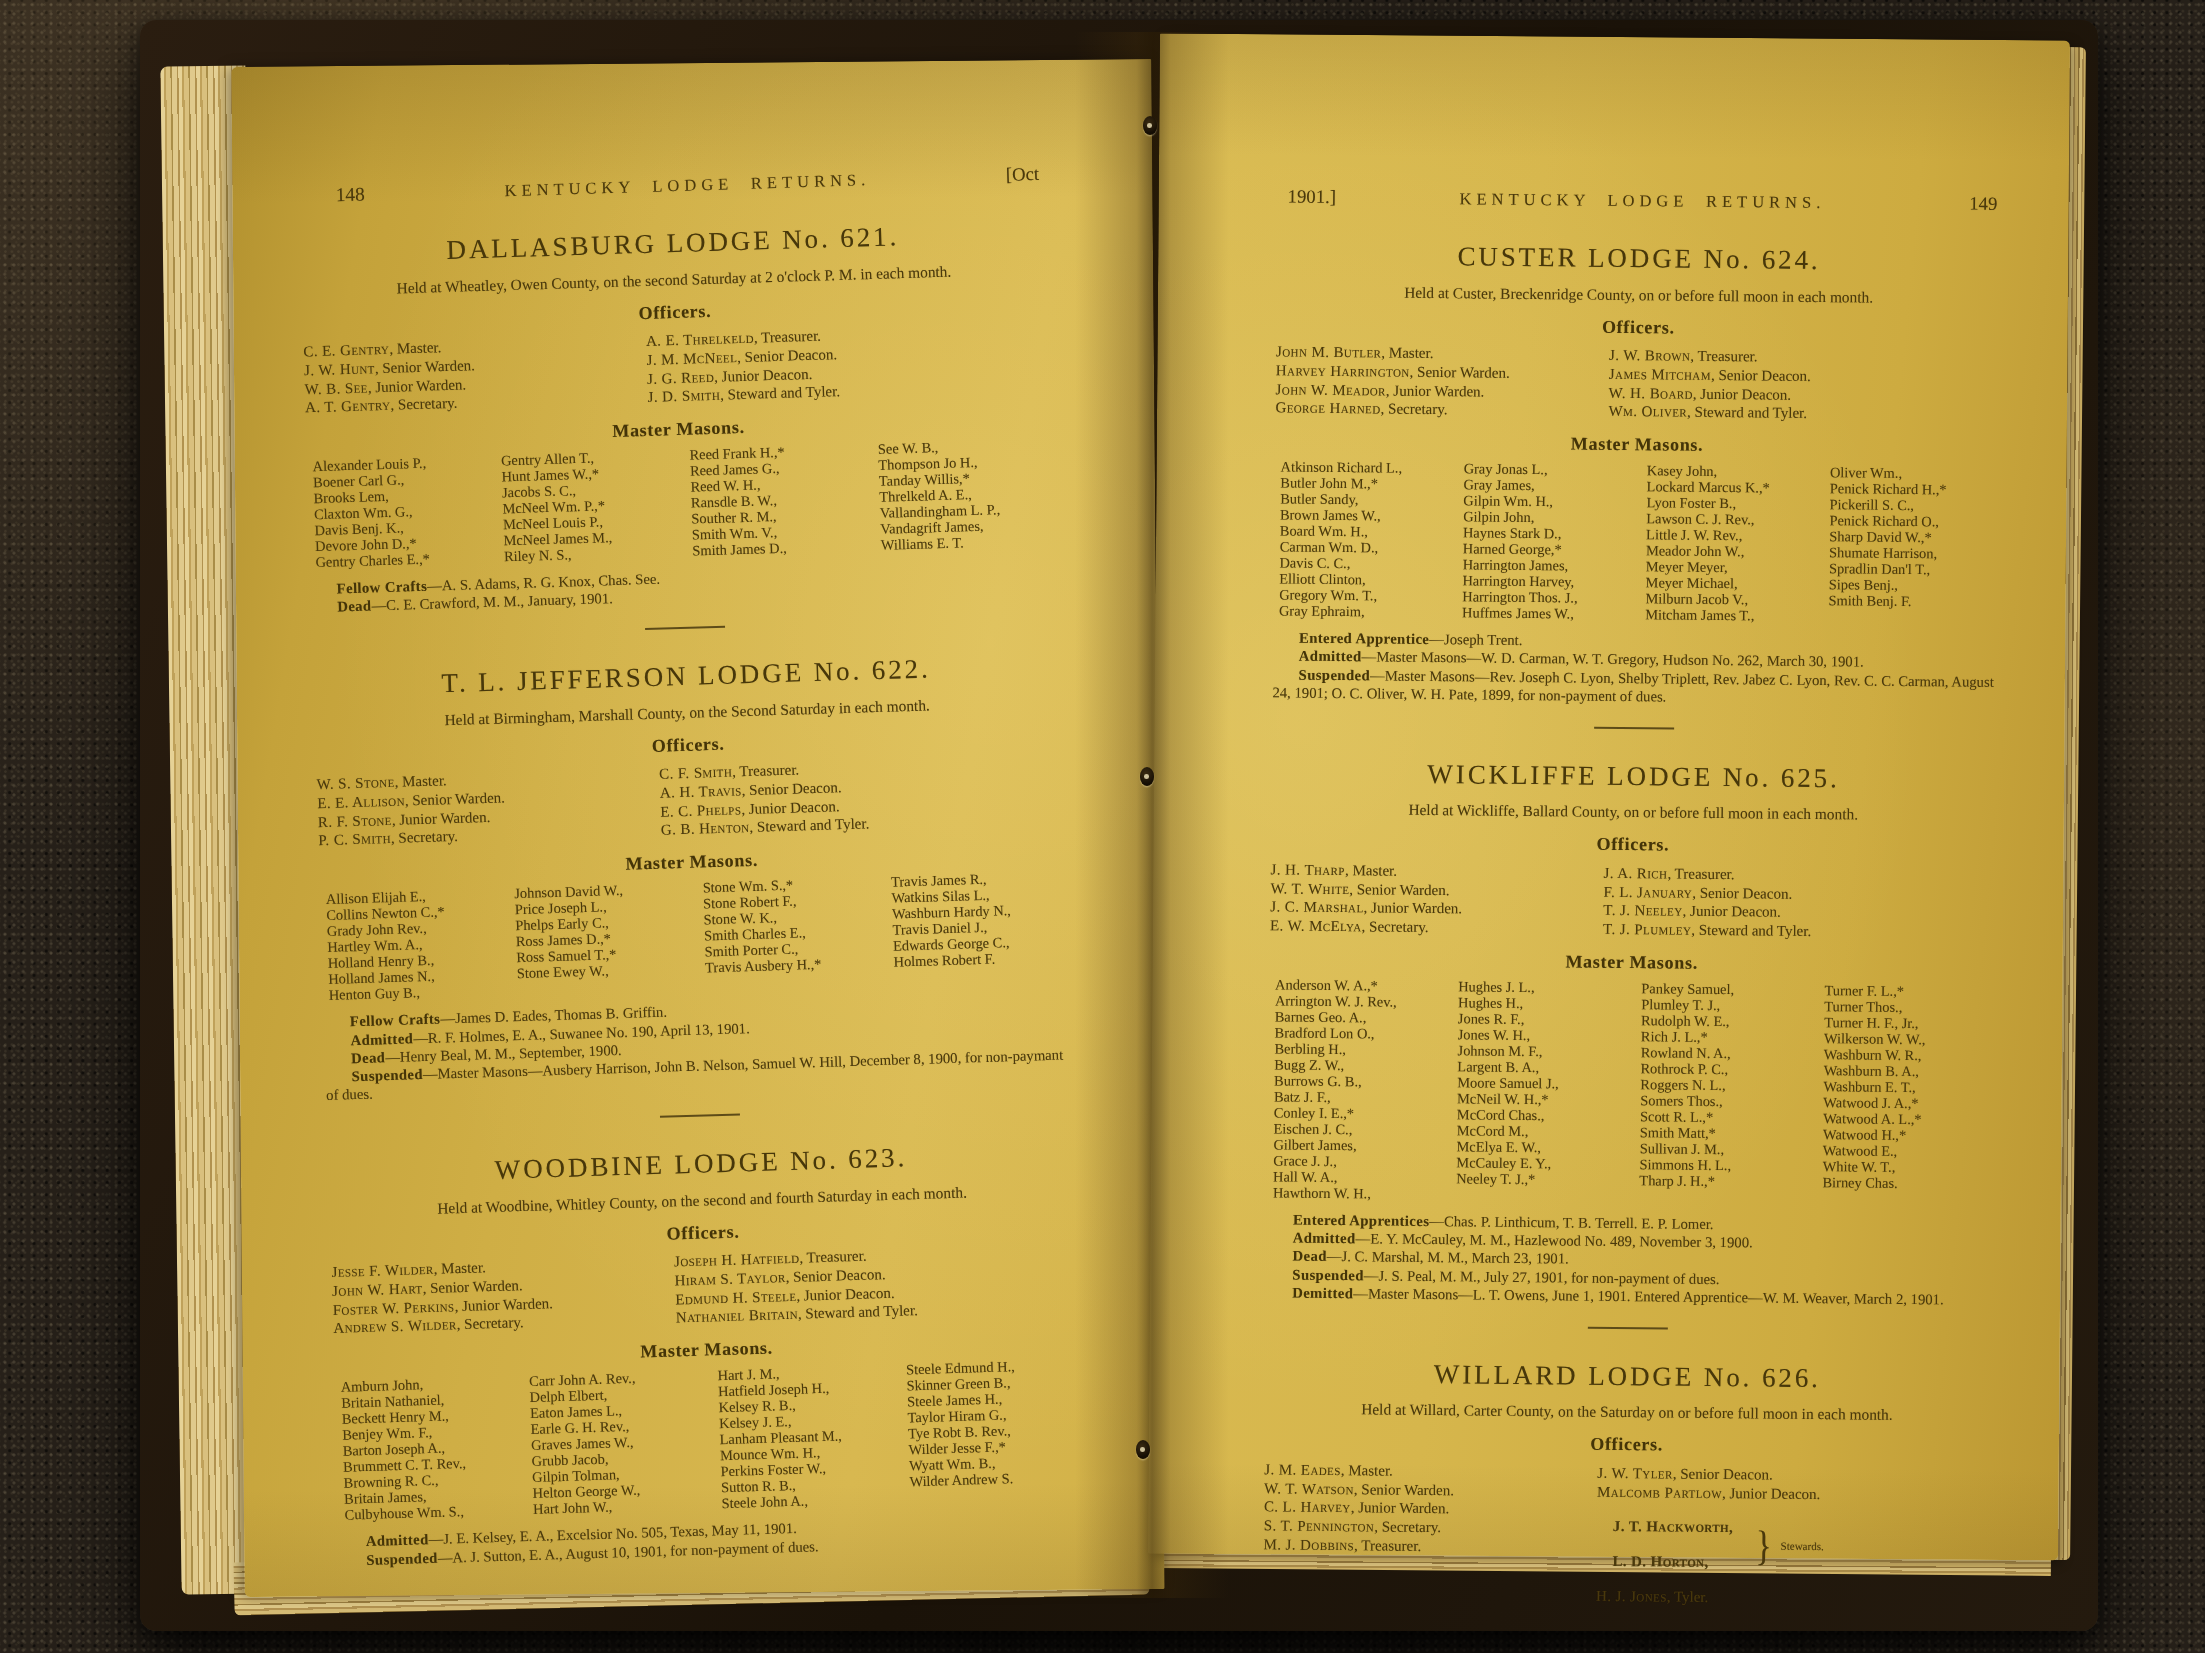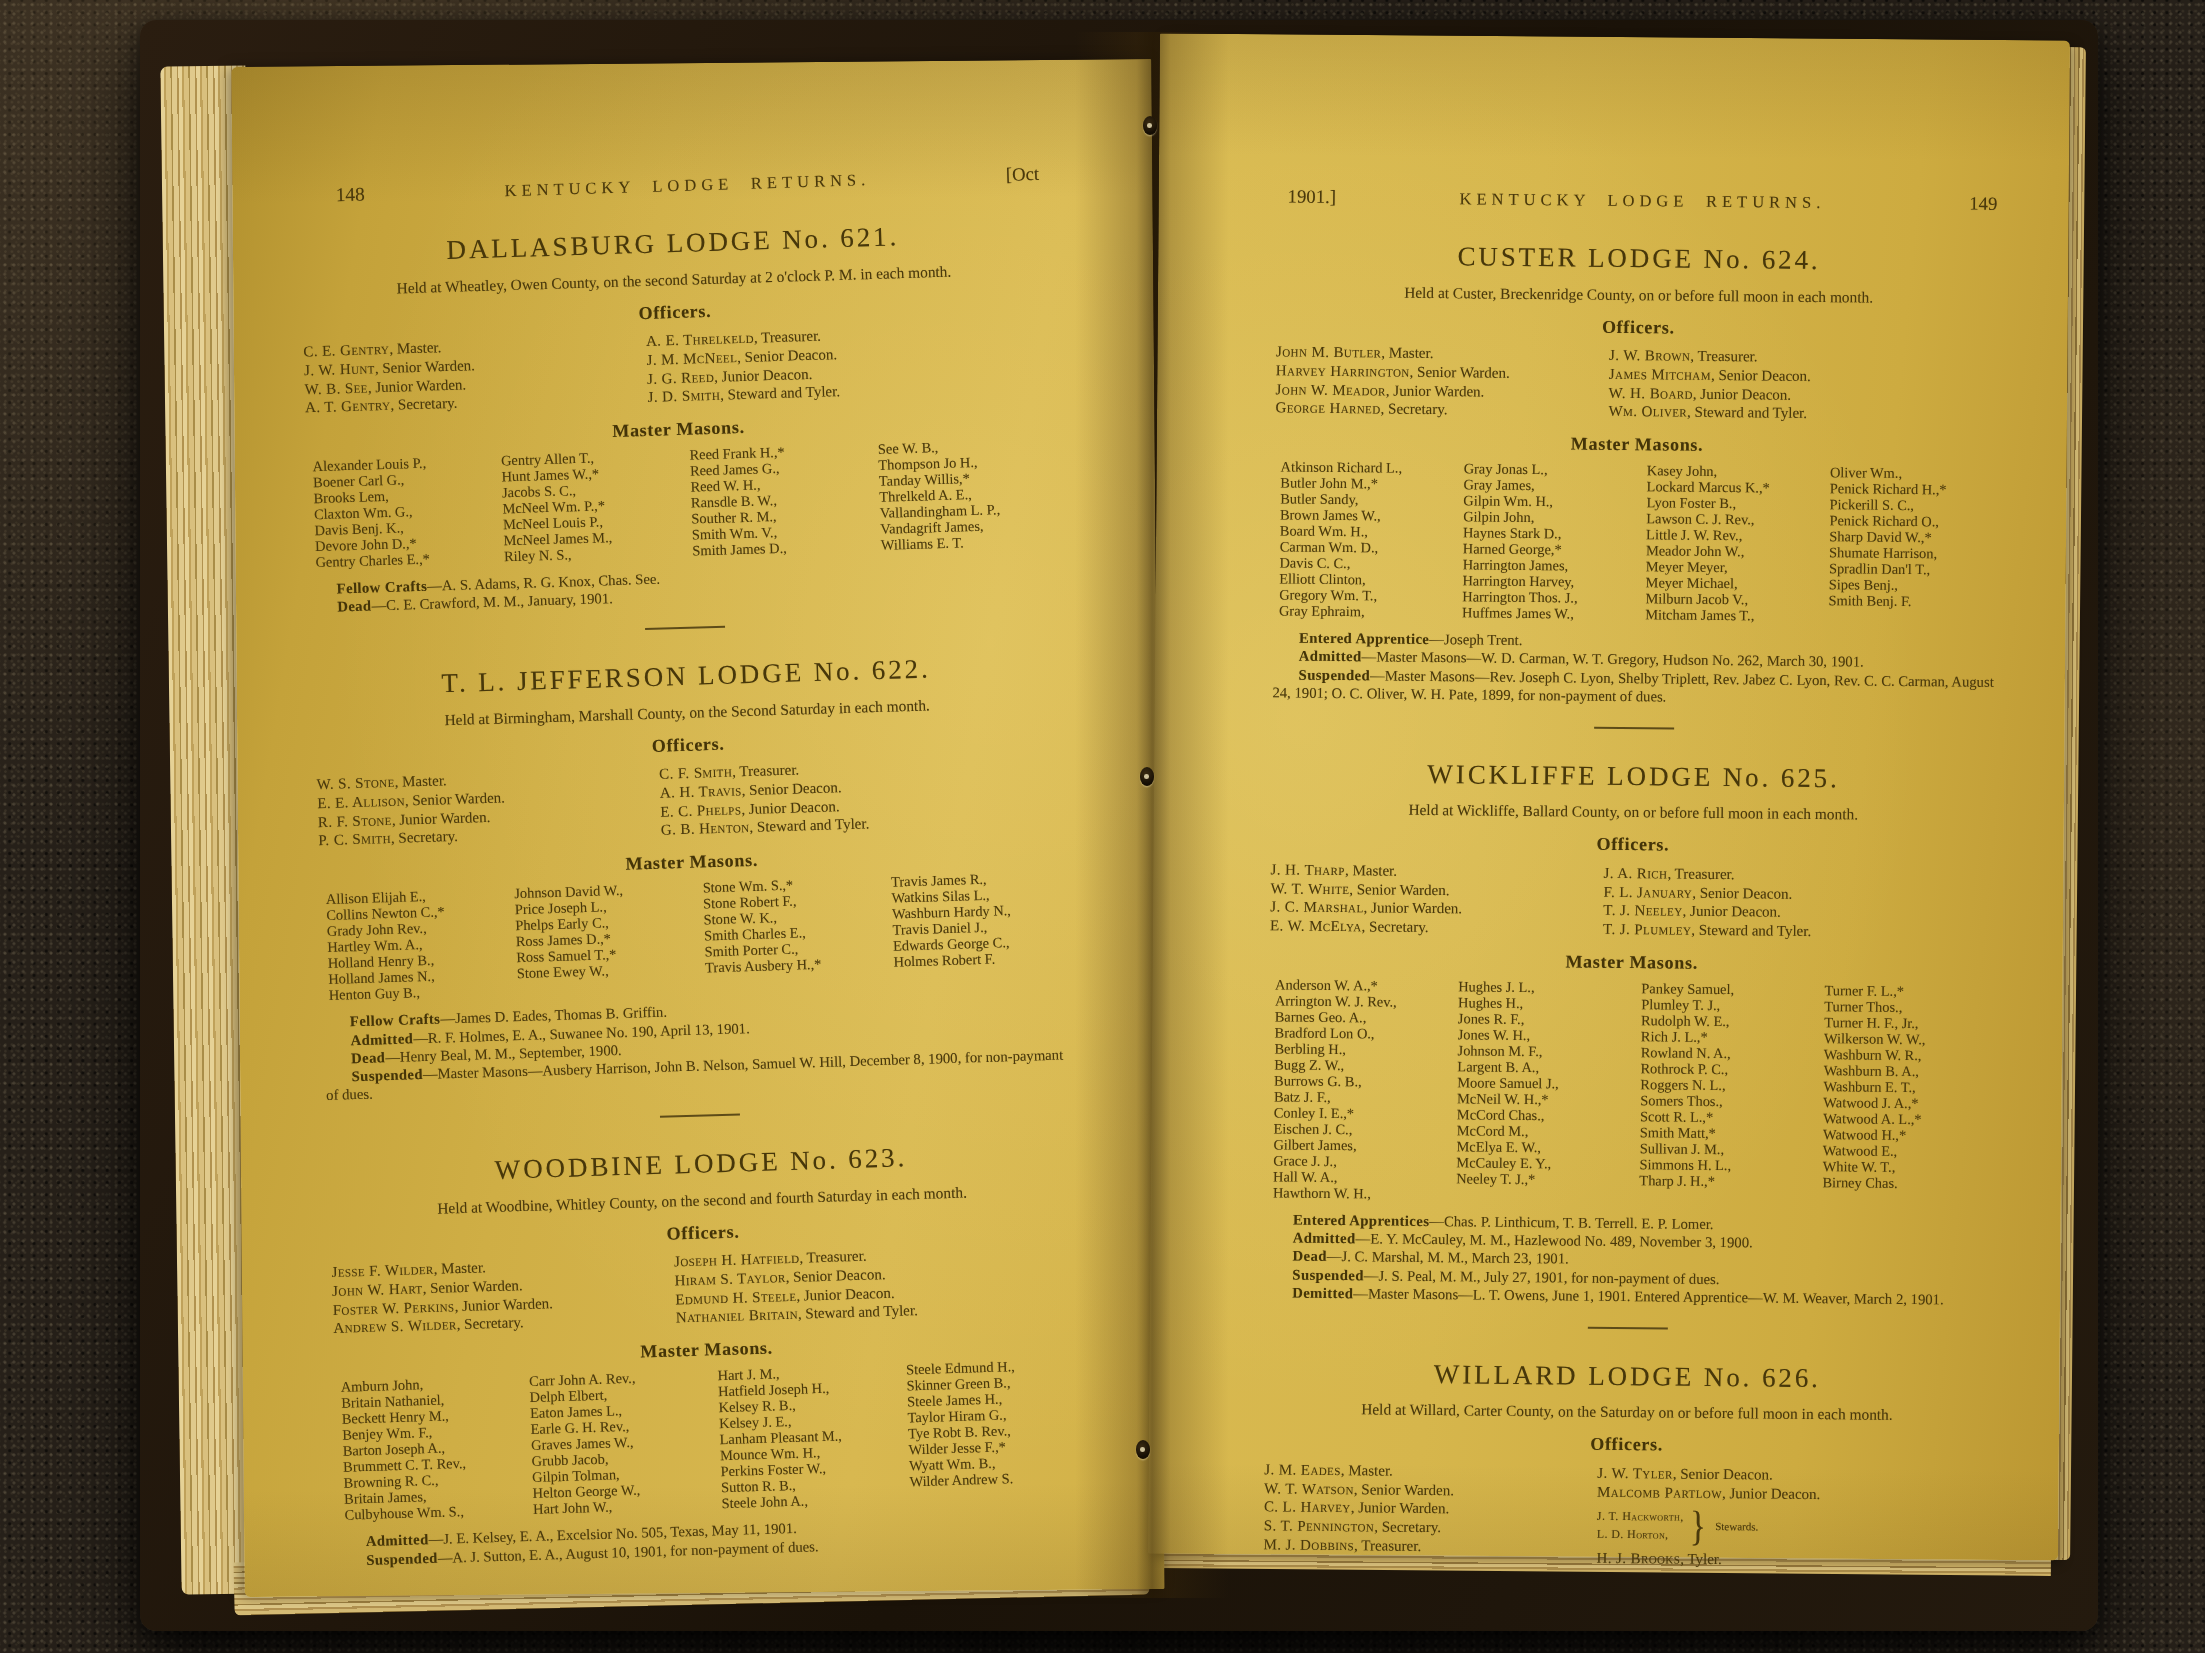--- a/index.html
+++ b/index.html
@@ -101,21 +101,21 @@
   .sub-heading{
     text-align:center;font-size:18px;font-weight:bold;letter-spacing:0.7px;
     margin:13px 0 0 0;color:#443408;
   }
   .officers-row{display:flex;margin-top:8.6px;}
   .officers-col{flex:0 0 46%;}
   .officers-col.right{flex:1;}
   .officer-line{margin:0;font-size:15px;line-height:18.7px;white-space:nowrap;}
   .sc{font-variant:small-caps;letter-spacing:0.4px;}
   .officer-group{display:flex;align-items:center;}
-  .group-names p{margin:0;font-size:12px;line-height:18.7px;}
+  .group-names p{margin:16px;font-size:15px;line-height:18.7px;font-weight:bold;}
   .brace{font-size:42px;font-weight:100;margin:0 7.2px 0 4.3px;color:#4a390c;transform:scaleX(0.8);}
   .officer-role{font-size:11px;}
   .masons-row{display:flex;margin-top:7.2px;padding-left:5.7px;}
   .masons-col{flex:0 0 25.5%;}
   .masons-col:last-child{flex:1;}
   .mason-name{margin:0;font-size:14.4px;line-height:16px;white-space:nowrap;}
   .notes{margin-top:10px;}
   .note-line{margin:0;font-size:14.7px;line-height:18.3px;text-indent:26px;}
   .note-label{font-weight:bold;letter-spacing:0.4px;color:#443408;}
   .divider{width:80px;border-top:2.2px solid #5d4b18;margin:21.5px auto 0 auto;}
@@ -526,21 +526,21 @@
               <p class="officer-line"><span class="sc">J. W. Tyler</span>, <span>Senior Deacon.</span></p>
               <p class="officer-line"><span class="sc">Malcomb Partlow</span>, <span>Junior Deacon.</span></p>
               <div class="officer-group">
                 <div class="group-names">
                   <p class="sc">J. T. Hackworth,</p>
                   <p class="sc">L. D. Horton,</p>
                 </div>
                 <span class="brace">}</span>
                 <span class="officer-role">Stewards.</span>
               </div>
-              <p class="officer-line"><span class="sc">H. J. Brooks</span>, <span>Tyler.</span></p>
+              <p class="officer-line"><span class="sc">H. J. Jones</span>, <span>Tyler.</span></p>
             </div>
           </div>
         </section>
       </div>
   </div>
 </div>
 
 <div class="gutter"></div>
 <div class="hole" style="left:1143px;top:116px;">
     <span class="thread"></span>

